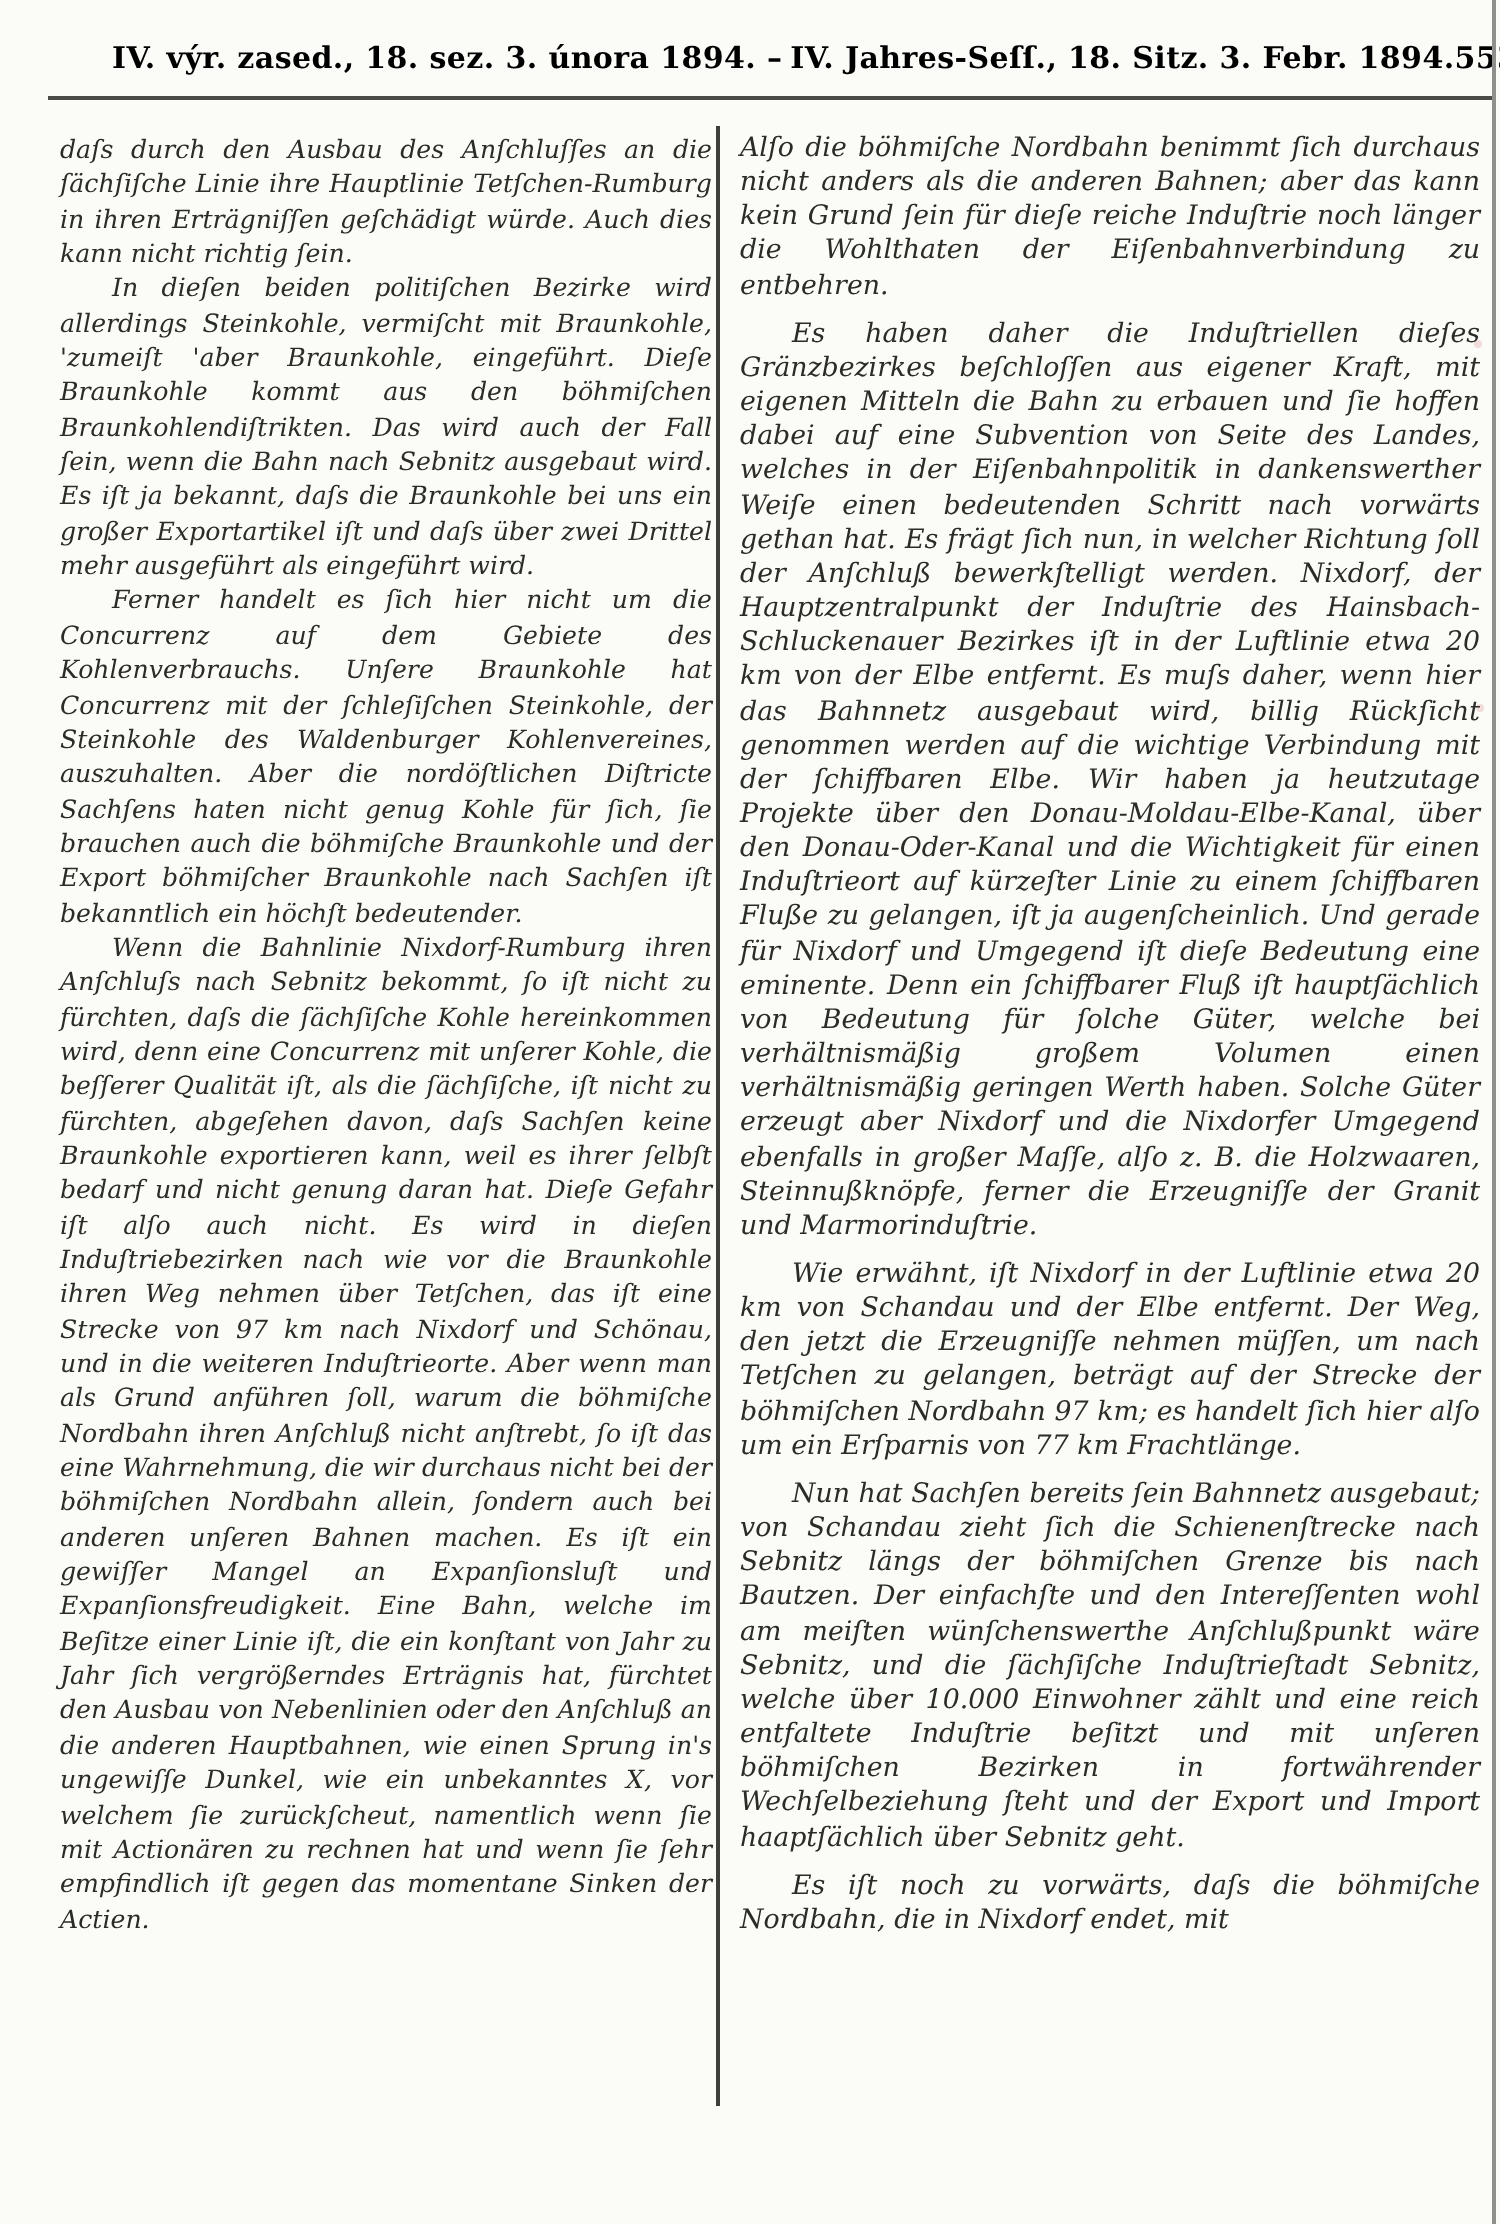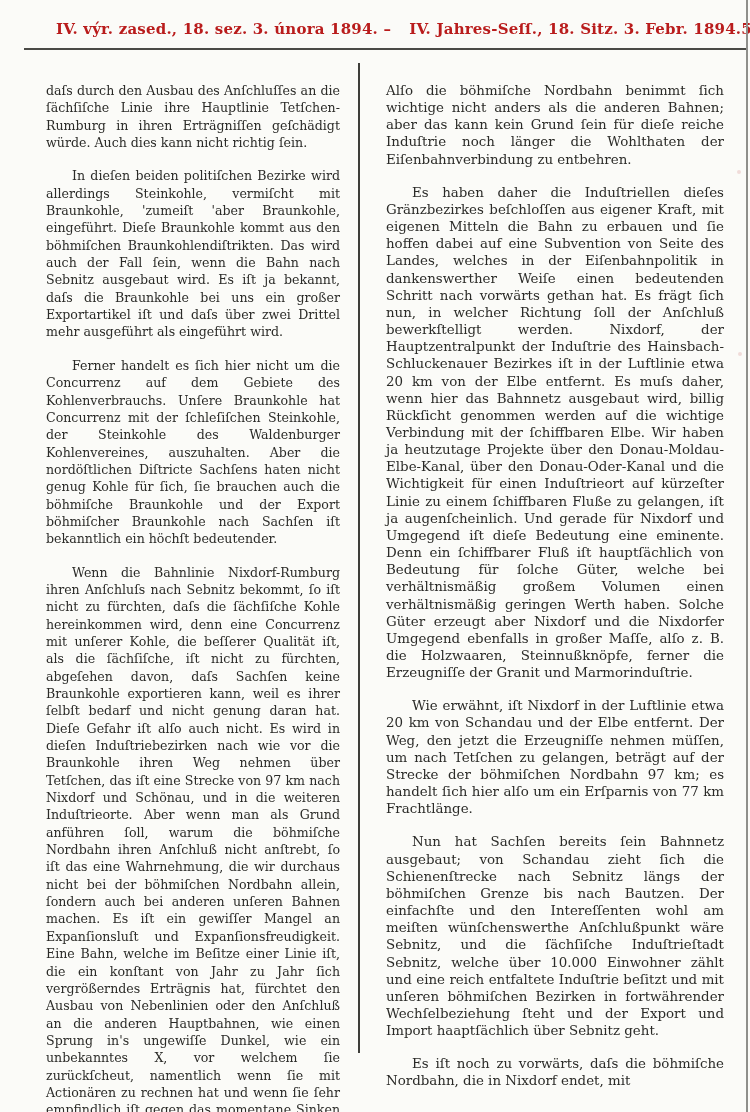--- a/index.html
+++ b/index.html
@@ -16,25 +16,25 @@
   }
   
   .header {
     position: absolute;
     top: 20px; left: 30px; right: 16px;
     display: flex;
     align-items: baseline;
     font-size: 15px;
     font-weight: bold;
     letter-spacing: 0.2px;
-    color: #b91c1c;
+    color: #000000;
     white-space: nowrap;
   }
   .header .cz { margin-left: 26px; }
-  .header .de { margin-left: 18px; }
+  .header .de { margin-left: 4px; }
   .header .pgnum { margin-left: auto; padding-right: 6px; }
   .header-rule {
     position: absolute;
     top: 48px; left: 24px; right: 2px;
     height: 2px;
     background: #4a4a46;
   }
   
   .page-edge {
     position: absolute;
@@ -60,21 +60,21 @@
   .col-left {
     left: 30px; width: 326px;
     font-size: 12.6px;
     line-height: 17.35px;
   }
   .col-right {
     left: 370px; width: 370px;
     font-size: 13.4px;
     line-height: 17.15px;
   }
-  .col p { margin: 16px; text-indent: 26px; }
+  .col p { margin: 0; text-indent: 26px; font-style: italic; }
   .col p.flush { text-indent: 0; }
   .col-right p + p { margin-top: 7px; }
   
   .speck { position: absolute; width: 4px; height: 4px; border-radius: 50%; background: #f0dcda; }
   .speck.s1 { left: 737px; top: 170px; }
   .speck.s2 { left: 738px; top: 352px; }
 </style>
 </head>
 <body>
 
@@ -93,20 +93,20 @@
   <div class="speck s2"></div>
 
   <div class="col col-left">
     <p class="flush">daſs durch den Ausbau des Anſchluſſes an die ſächſiſche Linie ihre Hauptlinie Tetſchen-Rumburg in ihren Erträgniſſen geſchädigt würde. Auch dies kann nicht richtig ſein.</p>
     <p>In dieſen beiden politiſchen Bezirke wird allerdings Steinkohle, vermiſcht mit Braunkohle, 'zumeiſt 'aber Braunkohle, eingeführt. Dieſe Braunkohle kommt aus den böhmiſchen Braunkohlendiſtrikten. Das wird auch der Fall ſein, wenn die Bahn nach Sebnitz ausgebaut wird. Es iſt ja bekannt, daſs die Braunkohle bei uns ein großer Exportartikel iſt und daſs über zwei Drittel mehr ausgeführt als eingeführt wird.</p>
     <p>Ferner handelt es ſich hier nicht um die Concurrenz auf dem Gebiete des Kohlenverbrauchs. Unſere Braunkohle hat Concurrenz mit der ſchleſiſchen Steinkohle, der Steinkohle des Waldenburger Kohlenvereines, auszuhalten. Aber die nordöſtlichen Diſtricte Sachſens haten nicht genug Kohle für ſich, ſie brauchen auch die böhmiſche Braunkohle und der Export böhmiſcher Braunkohle nach Sachſen iſt bekanntlich ein höchſt bedeutender.</p>
     <p>Wenn die Bahnlinie Nixdorf-Rumburg ihren Anſchluſs nach Sebnitz bekommt, ſo iſt nicht zu fürchten, daſs die ſächſiſche Kohle hereinkommen wird, denn eine Concurrenz mit unſerer Kohle, die beſſerer Qualität iſt, als die ſächſiſche, iſt nicht zu fürchten, abgeſehen davon, daſs Sachſen keine Braunkohle exportieren kann, weil es ihrer ſelbſt bedarf und nicht genung daran hat. Dieſe Gefahr iſt alſo auch nicht. Es wird in dieſen Induſtriebezirken nach wie vor die Braunkohle ihren Weg nehmen über Tetſchen, das iſt eine Strecke von 97 km nach Nixdorf und Schönau, und in die weiteren Induſtrieorte. Aber wenn man als Grund anführen ſoll, warum die böhmiſche Nordbahn ihren Anſchluß nicht anſtrebt, ſo iſt das eine Wahrnehmung, die wir durchaus nicht bei der böhmiſchen Nordbahn allein, ſondern auch bei anderen unſeren Bahnen machen. Es iſt ein gewiſſer Mangel an Expanſionsluſt und Expanſionsfreudigkeit. Eine Bahn, welche im Beſitze einer Linie iſt, die ein konſtant von Jahr zu Jahr ſich vergrößerndes Erträgnis hat, fürchtet den Ausbau von Nebenlinien oder den Anſchluß an die anderen Hauptbahnen, wie einen Sprung in's ungewiſſe Dunkel, wie ein unbekanntes X, vor welchem ſie zurückſcheut, namentlich wenn ſie mit Actionären zu rechnen hat und wenn ſie ſehr empfindlich iſt gegen das momentane Sinken der Actien.</p>
   </div>
 
   <div class="col col-right">
-    <p class="flush">Alſo die böhmiſche Nordbahn benimmt ſich wichtige nicht anders als die anderen Bahnen; aber das kann kein Grund ſein für dieſe reiche Induſtrie noch länger die Wohlthaten der Eiſenbahnverbindung zu entbehren.</p>
+    <p class="flush">Alſo die böhmiſche Nordbahn benimmt ſich durchaus nicht anders als die anderen Bahnen; aber das kann kein Grund ſein für dieſe reiche Induſtrie noch länger die Wohlthaten der Eiſenbahnverbindung zu entbehren.</p>
     <p>Es haben daher die Induſtriellen dieſes Gränzbezirkes beſchloſſen aus eigener Kraft, mit eigenen Mitteln die Bahn zu erbauen und ſie hoffen dabei auf eine Subvention von Seite des Landes, welches in der Eiſenbahnpolitik in dankenswerther Weiſe einen bedeutenden Schritt nach vorwärts gethan hat. Es frägt ſich nun, in welcher Richtung ſoll der Anſchluß bewerkſtelligt werden. Nixdorf, der Hauptzentralpunkt der Induſtrie des Hainsbach-Schluckenauer Bezirkes iſt in der Luftlinie etwa 20 km von der Elbe entfernt. Es muſs daher, wenn hier das Bahnnetz ausgebaut wird, billig Rückſicht genommen werden auf die wichtige Verbindung mit der ſchiffbaren Elbe. Wir haben ja heutzutage Projekte über den Donau-Moldau-Elbe-Kanal, über den Donau-Oder-Kanal und die Wichtigkeit für einen Induſtrieort auf kürzeſter Linie zu einem ſchiffbaren Fluße zu gelangen, iſt ja augenſcheinlich. Und gerade für Nixdorf und Umgegend iſt dieſe Bedeutung eine eminente. Denn ein ſchiffbarer Fluß iſt hauptſächlich von Bedeutung für ſolche Güter, welche bei verhältnismäßig großem Volumen einen verhältnismäßig geringen Werth haben. Solche Güter erzeugt aber Nixdorf und die Nixdorfer Umgegend ebenfalls in großer Maſſe, alſo z. B. die Holzwaaren, Steinnußknöpfe, ferner die Erzeugniſſe der Granit und Marmorinduſtrie.</p>
     <p>Wie erwähnt, iſt Nixdorf in der Luftlinie etwa 20 km von Schandau und der Elbe entfernt. Der Weg, den jetzt die Erzeugniſſe nehmen müſſen, um nach Tetſchen zu gelangen, beträgt auf der Strecke der böhmiſchen Nordbahn 97 km; es handelt ſich hier alſo um ein Erſparnis von 77 km Frachtlänge.</p>
     <p>Nun hat Sachſen bereits ſein Bahnnetz ausgebaut; von Schandau zieht ſich die Schienenſtrecke nach Sebnitz längs der böhmiſchen Grenze bis nach Bautzen. Der einfachſte und den Intereſſenten wohl am meiſten wünſchenswerthe Anſchlußpunkt wäre Sebnitz, und die ſächſiſche Induſtrieſtadt Sebnitz, welche über 10.000 Einwohner zählt und eine reich entfaltete Induſtrie beſitzt und mit unſeren böhmiſchen Bezirken in fortwährender Wechſelbeziehung ſteht und der Export und Import haaptſächlich über Sebnitz geht.</p>
     <p>Es iſt noch zu vorwärts, daſs die böhmiſche Nordbahn, die in Nixdorf endet, mit</p>
   </div>
 
 </div>
 
 </body></html>

